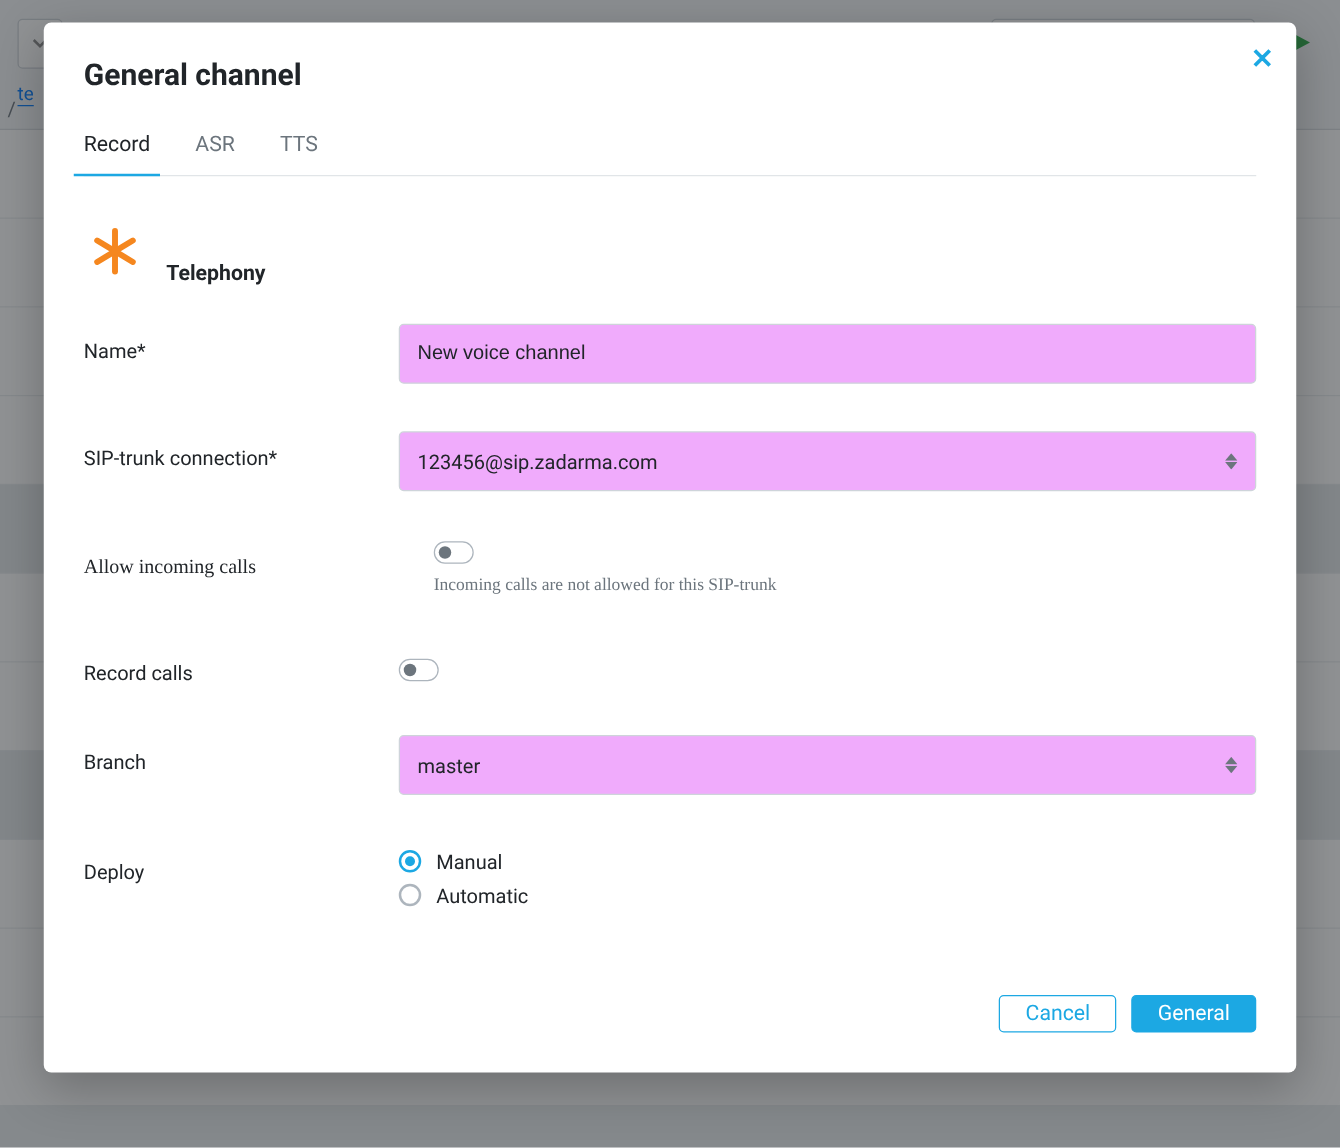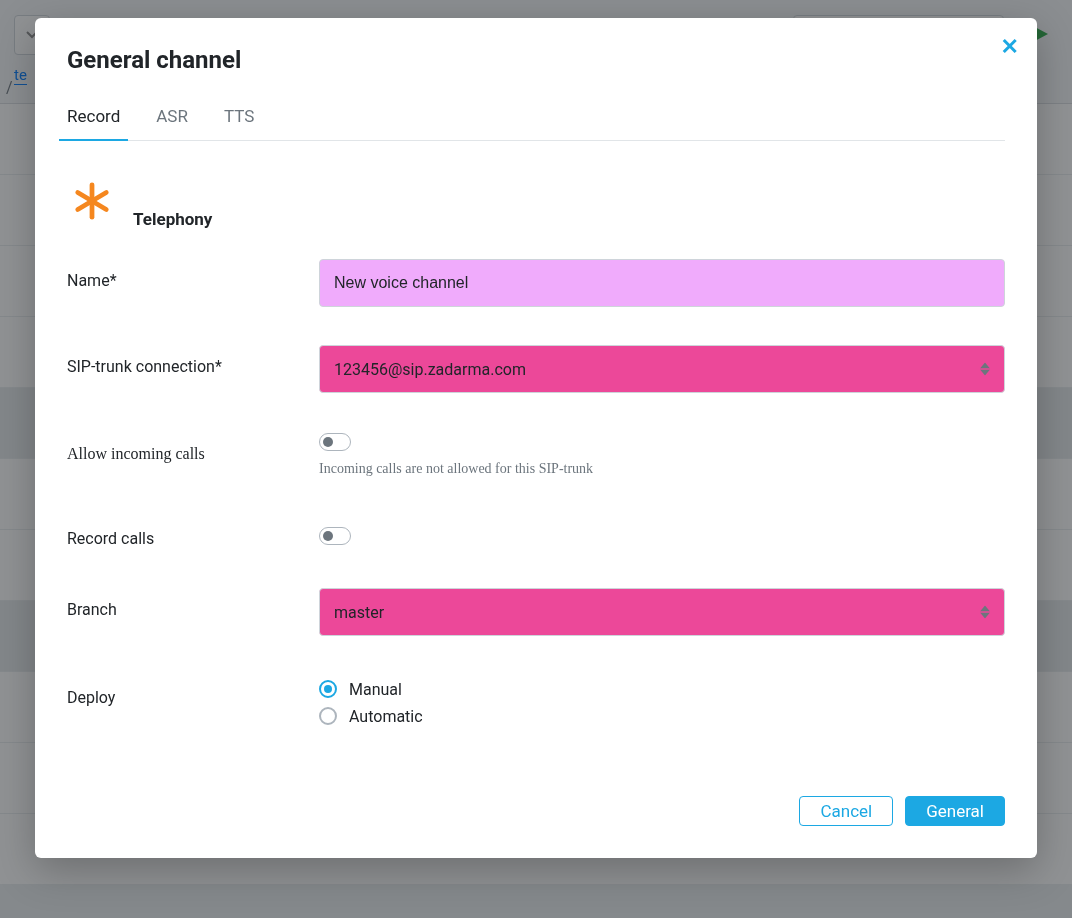--- a/index.html
+++ b/index.html
@@ -29,21 +29,21 @@
   
   .section-head { display: flex; align-items: center; gap: 22px; padding: 32px 0 8px 6px; }
   .section-head .title { font-size: 17px; font-weight: 700; color: #212529; margin-top: 36px; }
   
   .field { display: flex; align-items: flex-start; padding: 22px 0 0 0; }
   .field .lbl { width: 252px; flex-shrink: 0; padding-top: 12px; font-size: 16px; color: #212529; }
   .field .ctrl { flex: 1; }
   
   .text-input { width: 100%; height: 48px; border: 1px solid #ced4da; border-radius: 4px; padding: 0 14px; font-size: 16px; color: #212529; background: #f0abfc; }
   
-  .select { width: 100%; height: 48px; border: 1px solid #ced4da; border-radius: 4px; padding: 0 14px; font-size: 16px; color: #212529; background: #ec4899; display: flex; align-items: center; position: relative; cursor: pointer; }
+  .select { width: 100%; height: 48px; border: 1px solid #ced4da; border-radius: 4px; padding: 0 14px; font-size: 16px; color: #212529; background: #f0abfc; display: flex; align-items: center; position: relative; cursor: pointer; }
   .sort-caret { position: absolute; right: 14px; top: 50%; transform: translateY(-50%); color: #6c757d; display:flex; flex-direction:column; gap:1px; }
   .sort-caret svg { width: 10px; height: 6px; }
   
   .toggle { width: 32px; height: 18px; border-radius: 9px; border: 1px solid #adb5bd; background: #fff; position: relative; cursor: pointer; }
   .toggle .knob { width: 10px; height: 10px; background: #6c757d; border-radius: 50%; position: absolute; top: 3px; left: 3px; }
   .helper { font-size: 14px; color: #6c757d; margin-top: 10px; }
   
   .radio-row { display: flex; align-items: flex-start; gap: 12px; margin-bottom: 8px; cursor: pointer; }
   .radio { width: 18px; height: 18px; border-radius: 50%; border: 2px solid #adb5bd; display:flex; align-items:center; justify-content:center; }
   .radio.checked { border-color: #1ca8e3; }
@@ -143,21 +143,21 @@
             <svg viewBox="0 0 10 6">
                 <path d="M0 0l5 6 5-6z" fill="#6c757d"></path>
               </svg>
           </span>
         </div>
       </div>
     </div>
 
     <div class="field" style="padding-top:40px;font-family:Liberation Serif, serif;">
       <div class="lbl">Allow incoming calls</div>
-      <div class="ctrl" style="padding-top:0;">
+      <div class="ctrl" style="padding-top:0;margin-left:28px;">
         <div class="toggle">
             <div class="knob"></div>
           </div>
         <div class="helper">Incoming calls are not allowed for this SIP-trunk</div>
       </div>
     </div>
 
     <div class="field" style="padding-top:40px;">
       <div class="lbl">Record calls</div>
       <div class="ctrl" style="padding-top:10px;">

